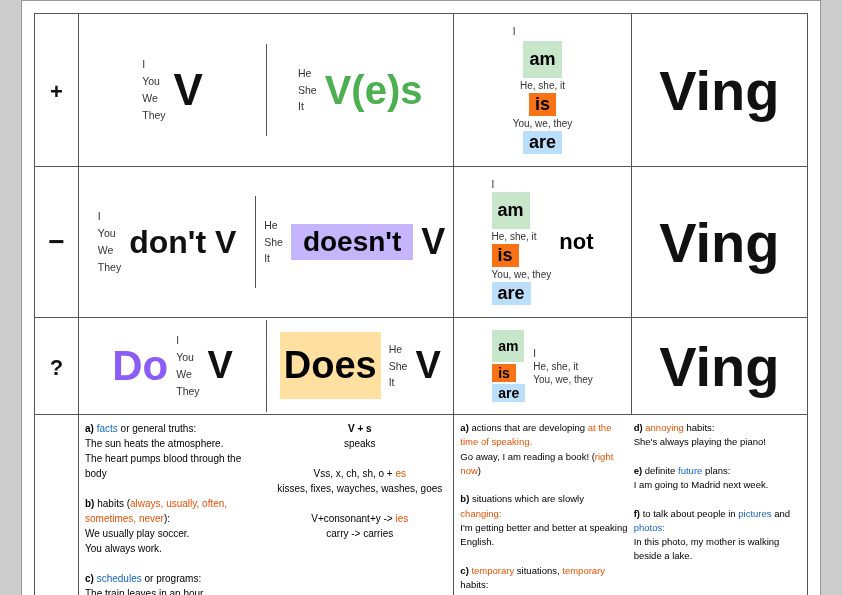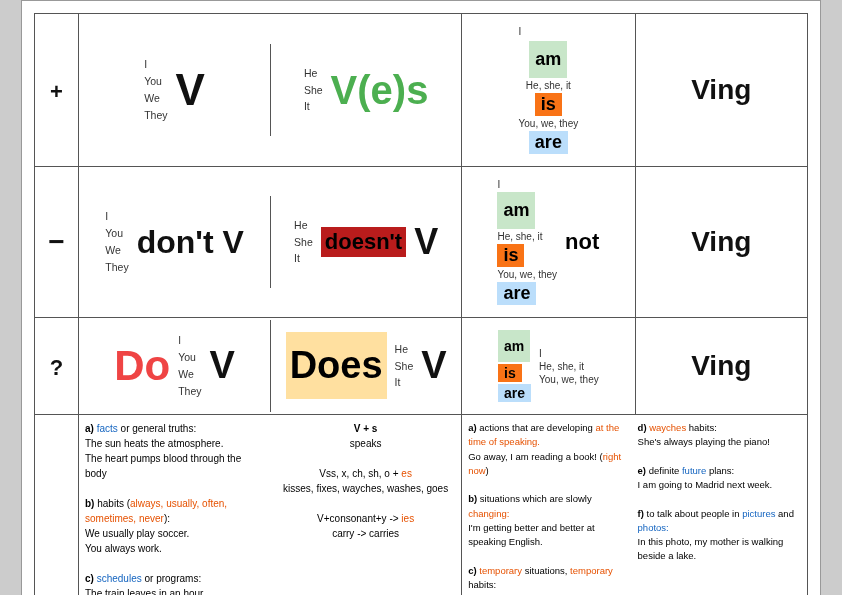--- a/index.html
+++ b/index.html
@@ -53,39 +53,39 @@
       font-size: 44px;
       font-weight: bold;
       color: #111;
     }
     .big-ves {
       font-size: 40px;
       font-weight: bold;
       color: #4caf50;
     }
     .big-ving {
-      font-size: 28px;
+      font-size: 56px;
       font-weight: bold;
       color: #111;
     }
     .big-dont {
       font-size: 32px;
       font-weight: bold;
       color: #111;
     }
     .big-doesnt {
-      font-size: 22px;
-      font-weight: bold;
-      background: #b91c1c;
-      padding: 2px 4px;
+      font-size: 28px;
+      font-weight: bold;
+      background: #c4b5fd;
+      padding: 2px 12px;
     }
     .big-do {
       font-size: 42px;
       font-weight: bold;
-      color: #ef4444;
+      color: #8b5cf6;
     }
     .big-does {
       font-size: 38px;
       font-weight: bold;
       background: #ffe0a0;
       padding: 12px 4px;
     }
     .aux-block {
       display: flex;
       flex-direction: column;
@@ -286,21 +286,21 @@
             <p><strong>a)</strong> actions that are developing <span class="color-orange">at the time of speaking.</span></p>
             <p>Go away, I am reading a book! (<span class="color-orange">right now</span>)</p>
             <br>
             <p><strong>b)</strong> situations which are slowly <span class="color-orange">changing:</span></p>
             <p>I'm getting better and better at speaking English.</p>
             <br>
             <p><strong>c)</strong> <span class="color-orange">temporary</span> situations, <span class="color-orange">temporary</span> habits:</p>
             <p>I'm drinking too much coffee these days because I'm so busy at work.</p>
           </div>
           <div>
-            <p><strong>d)</strong> <span class="color-orange">wayches</span> habits:</p>
+            <p><strong>d)</strong> <span class="color-orange">annoying</span> habits:</p>
             <p>She's always playing the piano!</p>
             <br>
             <p><strong>e)</strong> definite <span class="color-blue">future</span> plans:</p>
             <p>I am going to Madrid next week.</p>
             <br>
             <p><strong>f)</strong> to talk about people in <span class="color-blue">pictures</span> and <span class="color-blue">photos:</span></p>
             <p>In this photo, my mother is walking beside a lake.</p>
           </div>
         </div>
       </td>

